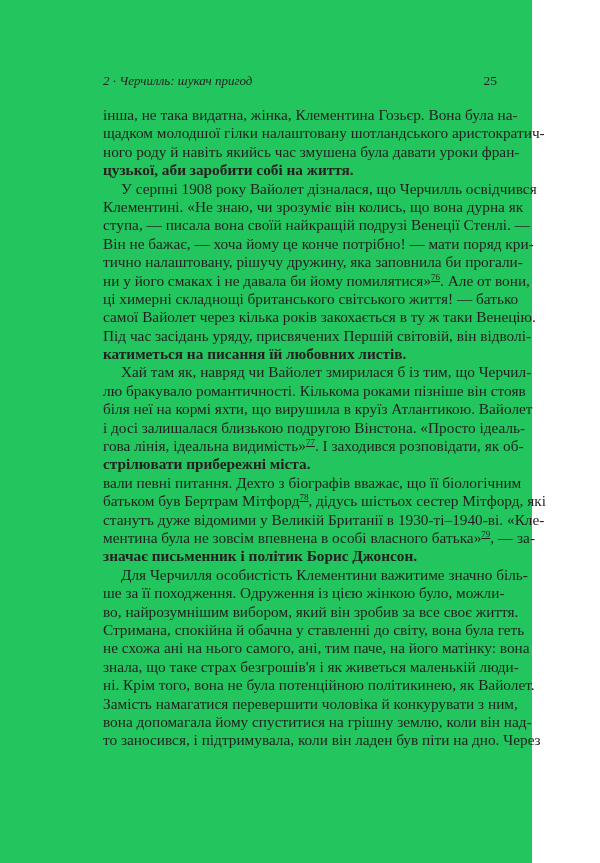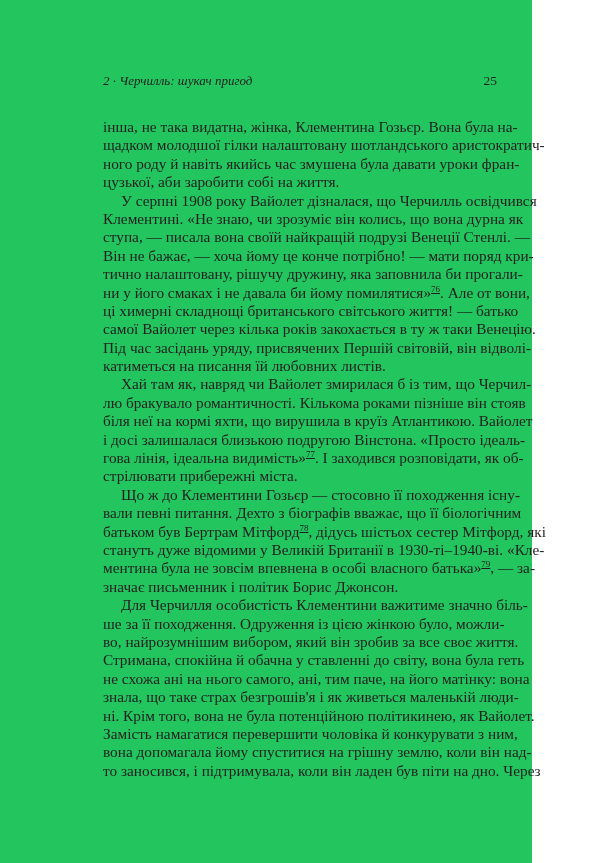--- a/index.html
+++ b/index.html
@@ -12,29 +12,29 @@
     position: absolute; left: 103px; top: 72px; width: 394px; height: 18px;
     font-family: "Liberation Serif", "DejaVu Serif", serif;
   }
   .running-head .title {
     position: absolute; left: 0; top: 0; font-style: italic; font-size: 13px; line-height: 18px; color: #231f20;
   }
   .running-head .folio {
     position: absolute; right: 0; top: 0; font-size: 13.5px; line-height: 18px; color: #231f20;
   }
   .body-text {
-    position: absolute; left: 103px; top: 118px; width: 394px;
+    position: absolute; left: 103px; top: 106px; width: 394px;
     font-family: "Liberation Serif", "DejaVu Serif", serif;
     font-size: 15.3px; line-height: 18.4px; color: #231f20;
   }
   .line {
     display: block; height: 18.4px; white-space: nowrap;
     text-align: justify; text-align-last: justify;
   }
-  .line.last { text-align-last: left; }
+  .line.last { text-align-last: left; font-weight: bold; }
   .line.indent { padding-left: 18px; }
   sup { font-size: 9px; line-height: 0; vertical-align: 6px; text-decoration: underline; }
 </style>
 </head>
 <body>
 
 <div class="page">
 
   <div class="running-head">
     <span class="title">2 · Черчилль: шукач пригод</span>
@@ -66,21 +66,20 @@
     <div>
       <span class="line indent">Хай там як, навряд чи Вайолет змирилася б із тим, що Черчил-</span>
       <span class="line">лю бракувало романтичності. Кількома роками пізніше він стояв</span>
       <span class="line">біля неї на кормі яхти, що вирушила в круїз Атлантикою. Вайолет</span>
       <span class="line">і досі залишалася близькою подругою Вінстона. «Просто ідеаль-</span>
       <span class="line"><span>гова лінія, ідеальна видимість»</span><sup>77</sup><span>. І заходився розповідати, як об-</span></span>
       <span class="line last">стрілювати прибережні міста.</span>
     </div>
 
     <div>
-      <span class="line indent">Що ж до Клементини Гозьєр — стосовно її походження існу-</span>
       <span class="line">вали певні питання. Дехто з біографів вважає, що її біологічним</span>
       <span class="line"><span>батьком був Бертрам Мітфорд</span><sup>78</sup><span>, дідусь шістьох сестер Мітфорд, які</span></span>
       <span class="line">станутъ дуже відомими у Великій Британії в 1930-ті–1940-ві. «Кле-</span>
       <span class="line"><span>ментина була не зовсім впевнена в особі власного батька»</span><sup>79</sup><span>, — за-</span></span>
       <span class="line last">значає письменник і політик Борис Джонсон.</span>
     </div>
 
     <div>
       <span class="line indent">Для Черчилля особистість Клементини важитиме значно біль-</span>
       <span class="line">ше за її походження. Одруження із цією жінкою було, можли-</span>

